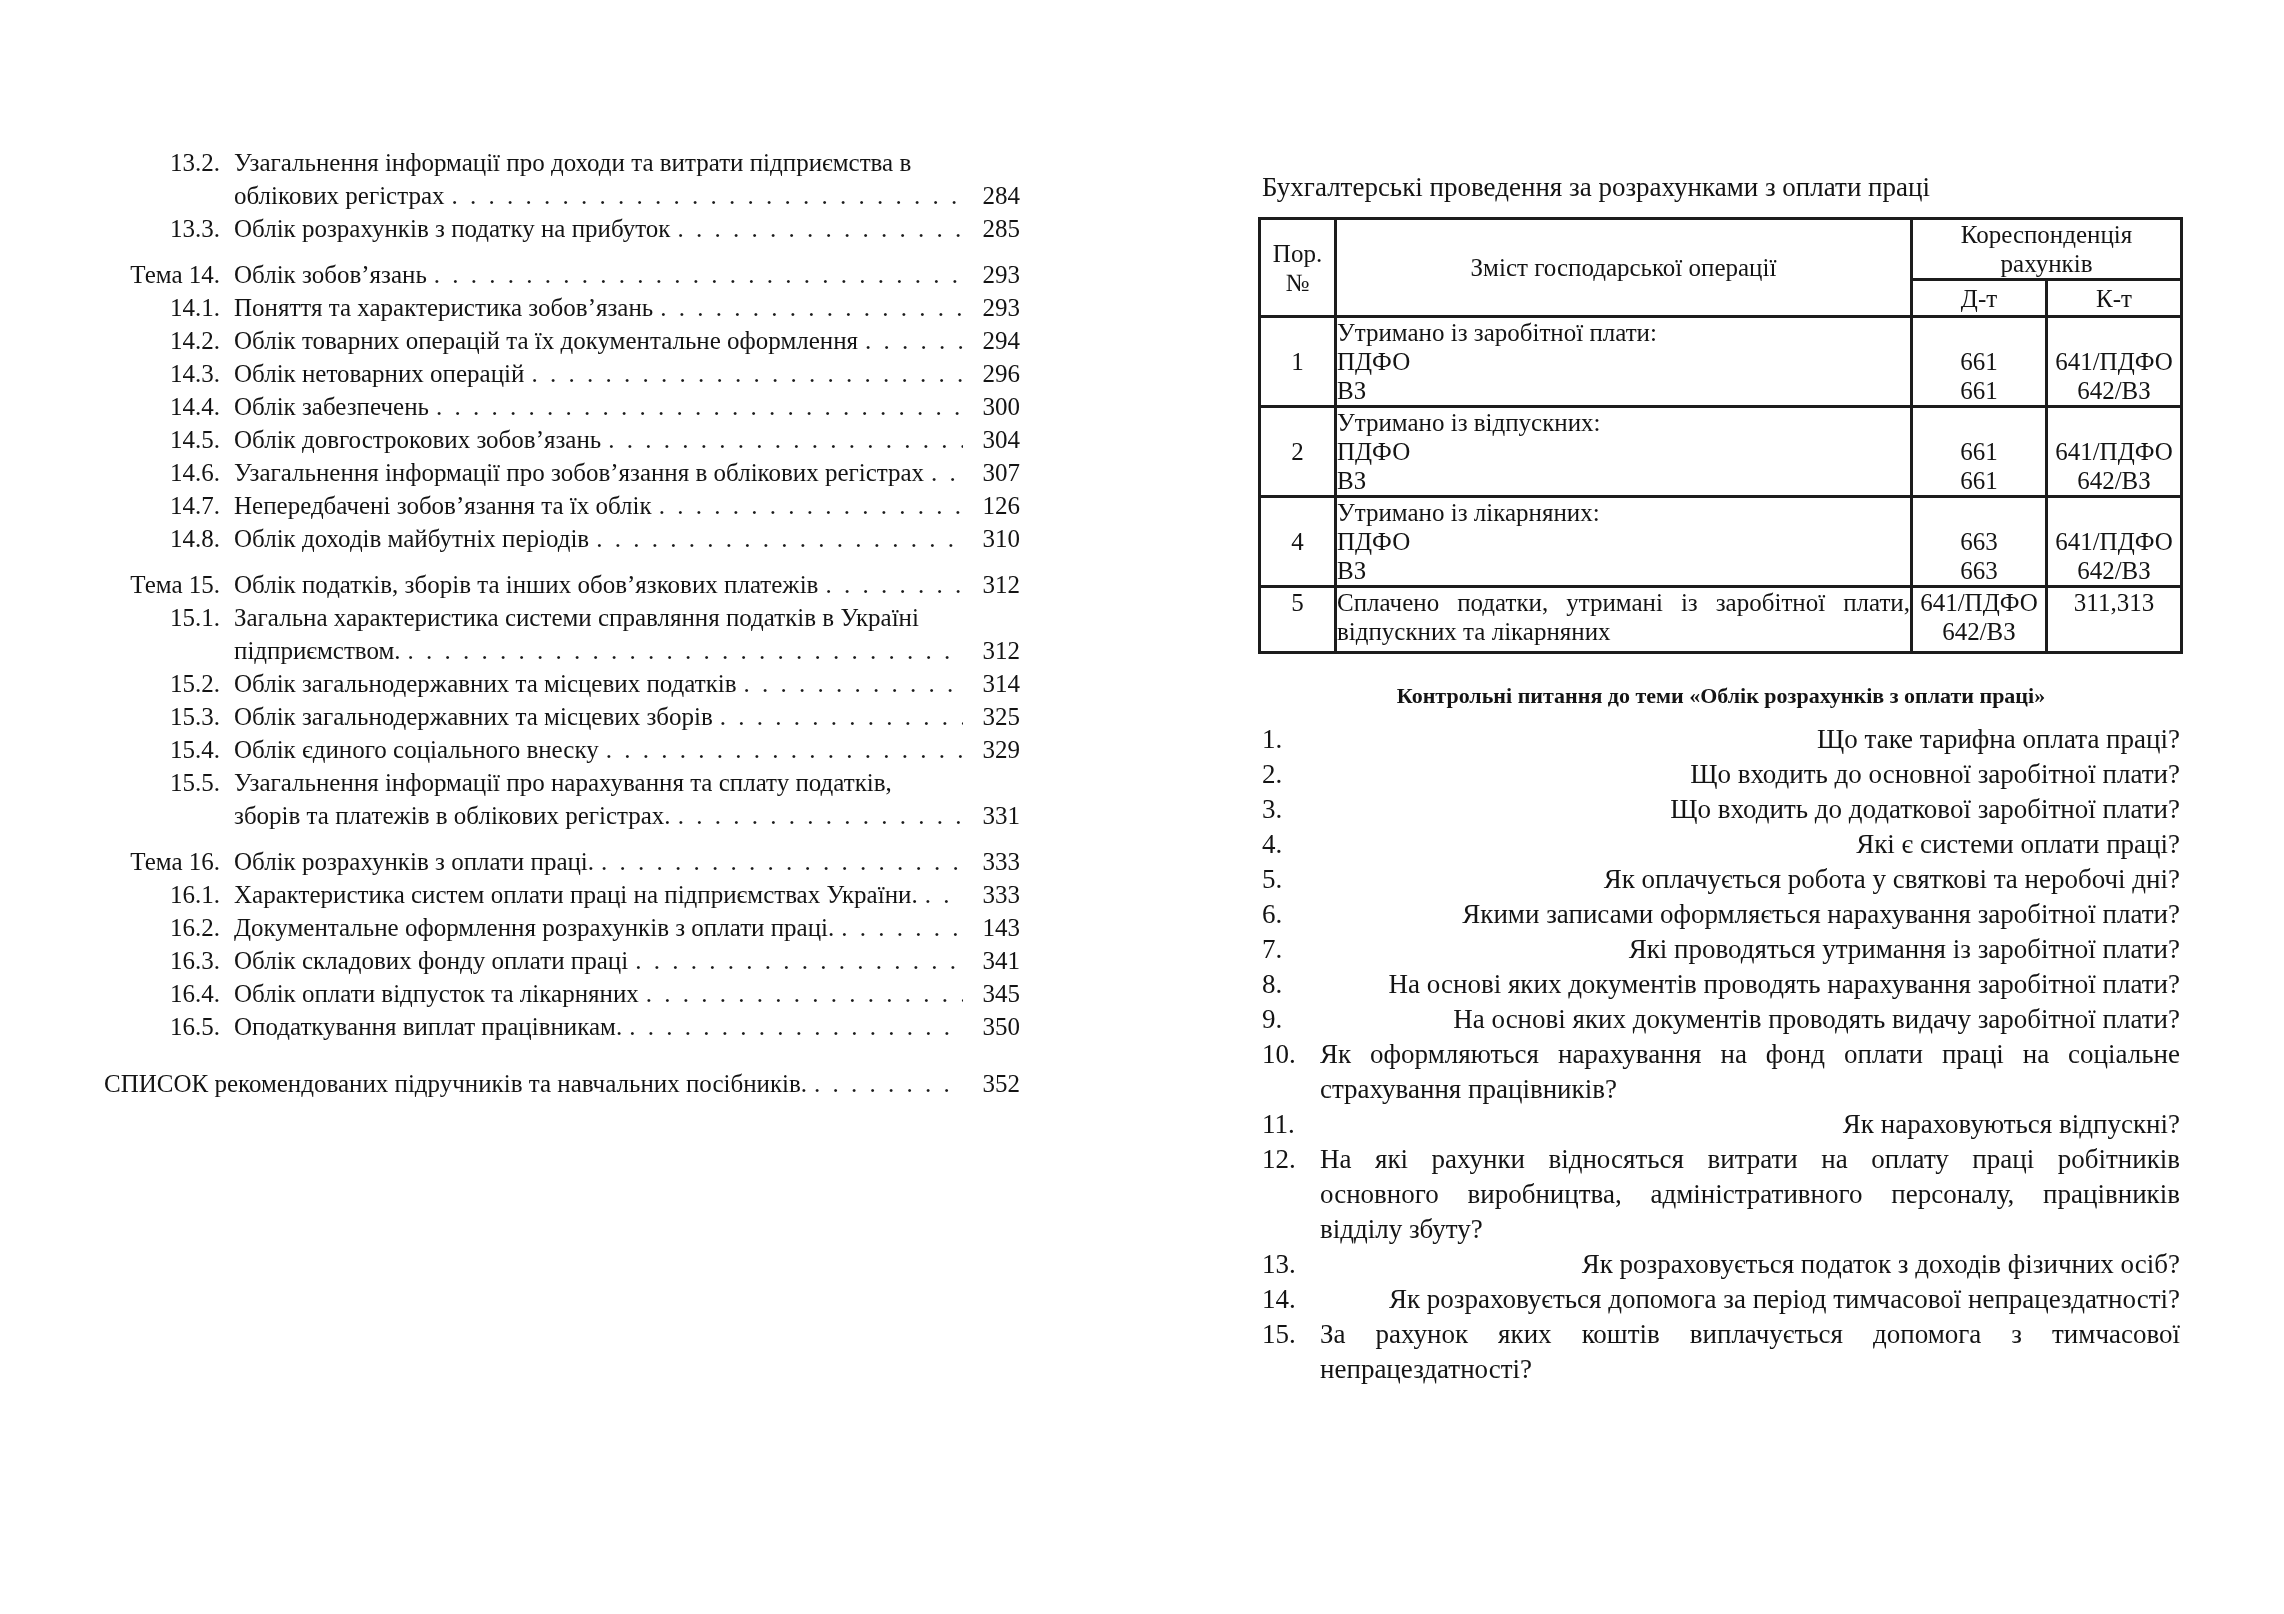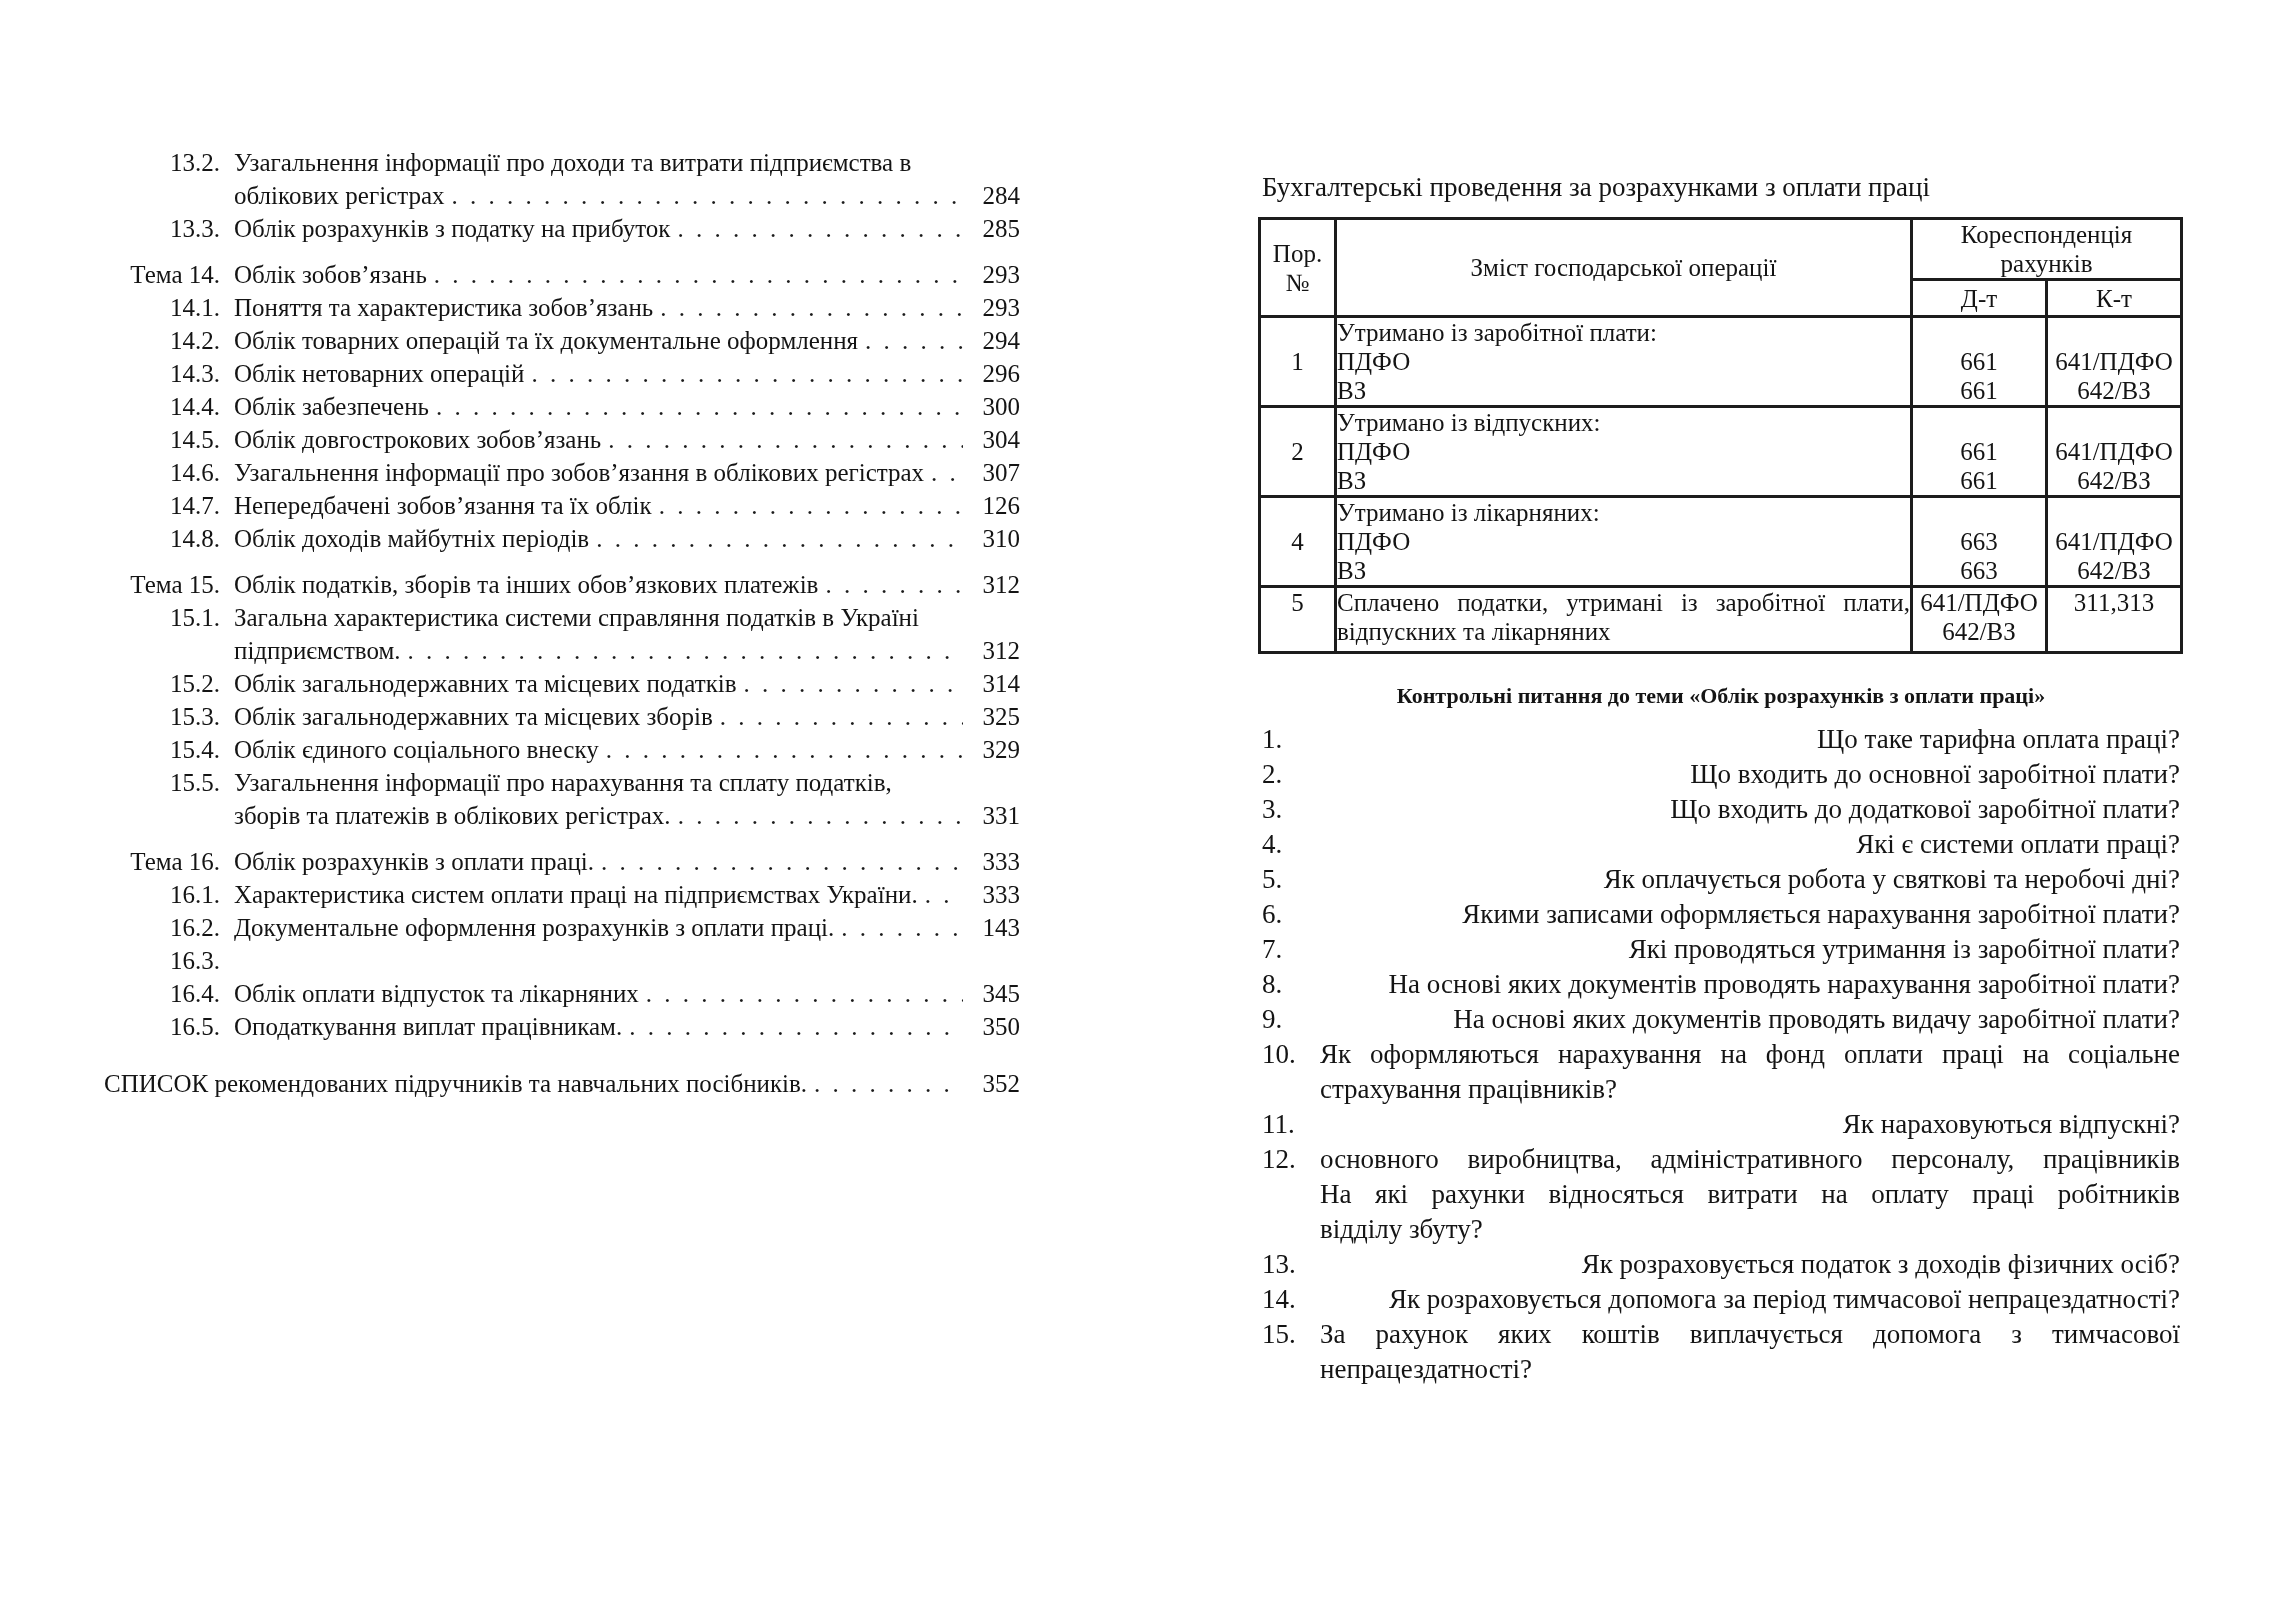--- a/index.html
+++ b/index.html
@@ -263,20 +263,27 @@
         <div class="toc-text">
           <div class="toc-line last">
             <span class="toc-line-text">Документальне оформлення розрахунків з оплати праці.</span>
             <span class="leader"></span>
             <span class="toc-page">143</span>
           </div>
         </div>
       </div>
       <div class="toc-entry">
         <span class="toc-num">16.3.</span>
+        <div class="toc-text">
+          <div class="toc-line last">
+            <span class="toc-line-text">Облік складових фонду оплати праці</span>
+            <span class="leader"></span>
+            <span class="toc-page">341</span>
+          </div>
+        </div>
       </div>
       <div class="toc-entry">
         <span class="toc-num">16.4.</span>
         <div class="toc-text">
           <div class="toc-line last">
             <span class="toc-line-text">Облік оплати відпусток та лікарняних</span>
             <span class="leader"></span>
             <span class="toc-page">345</span>
           </div>
         </div>
@@ -463,22 +470,22 @@
       </div>
       <div class="q-item">
         <span class="q-num">11.</span>
         <div class="q-text">
           <div class="q-line single">Як нараховуються відпускні?</div>
         </div>
       </div>
       <div class="q-item">
         <span class="q-num">12.</span>
         <div class="q-text">
+          <div class="q-line jl">На які рахунки відносяться витрати на оплату праці робітників</div>
           <div class="q-line jl">основного виробництва, адміністративного персоналу, працівників</div>
-          <div class="q-line jl">На які рахунки відносяться витрати на оплату праці робітників</div>
           <div class="q-line">відділу збуту?</div>
         </div>
       </div>
       <div class="q-item">
         <span class="q-num">13.</span>
         <div class="q-text">
           <div class="q-line single">Як розраховується податок з доходів фізичних осіб?</div>
         </div>
       </div>
       <div class="q-item">

